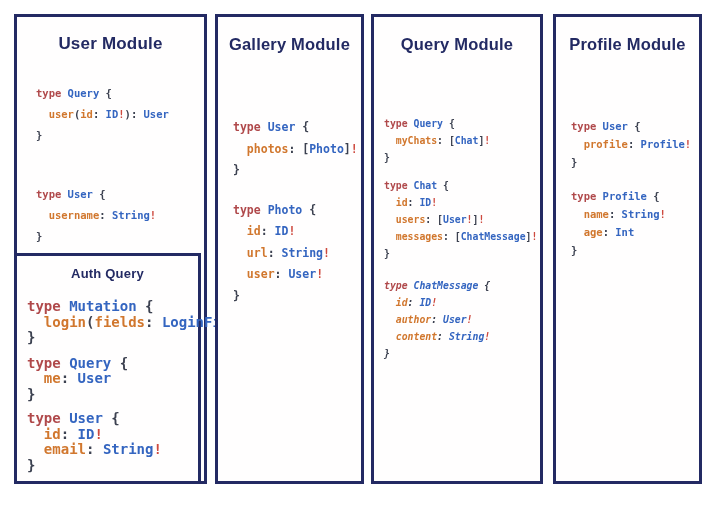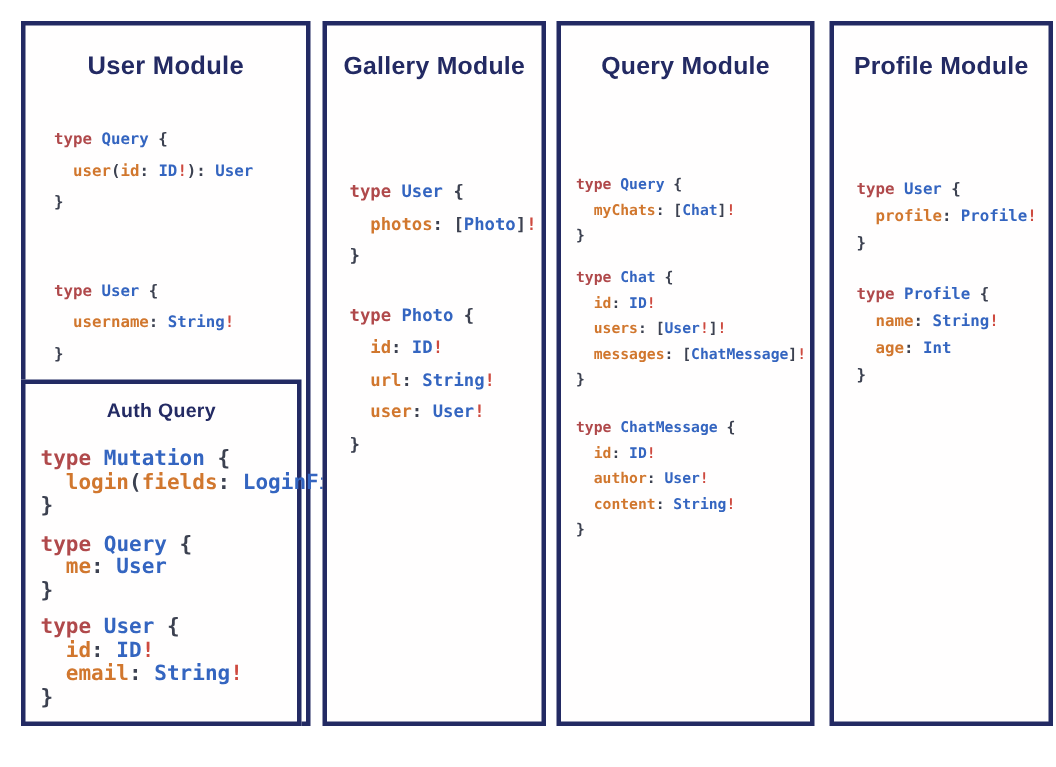--- a/index.html
+++ b/index.html
@@ -60,21 +60,21 @@
   .code-auth{font-size:14px;line-height:15.5px;margin-left:10px;}
   .a-b0{margin-top:16px;}
   .a-b1{margin-top:10px;}
   .a-b2{margin-top:9px;}
   .code-gallery{font-size:11.5px;line-height:21.5px;margin-left:15px;}
   .g-b0{margin-top:62px;}
   .g-b1{margin-top:18px;}
   .code-chat{font-size:9.8px;line-height:17px;margin-left:10px;}
   .c-b0{margin-top:60px;}
   .c-b1{margin-top:11px;}
-  .c-b2{margin-top:15px;}
+  .c-b2{margin-top:15px;font-style:italic;}
   .code-profile{font-size:10.5px;line-height:18px;margin-left:15px;}
   .p-b0{margin-top:62px;}
   .p-b1{margin-top:16px;}
 </style>
 </head>
 <body>
 
 <div class="canvas">
 
   <section class="panel panel-user">

